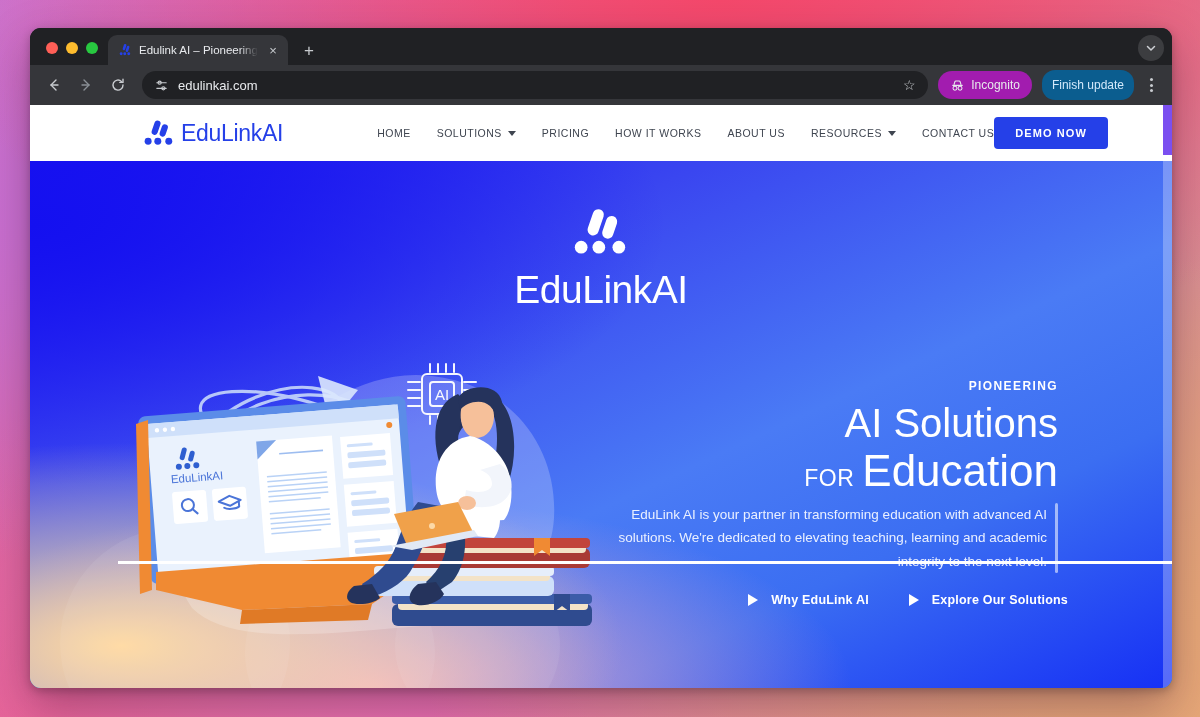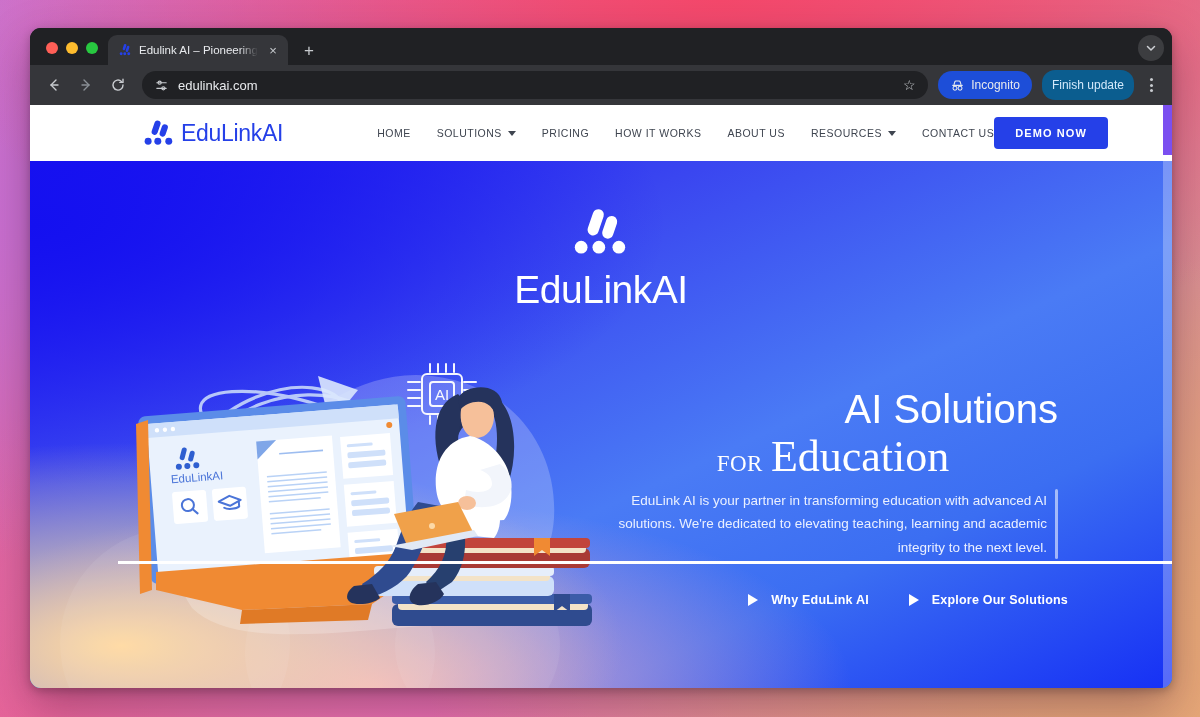--- a/index.html
+++ b/index.html
@@ -84,21 +84,21 @@
     flex: 1; height: 28px; background: #202124; border-radius: 14px;
     display: flex; align-items: center; padding: 0 6px 0 12px; margin: 0 6px;
     gap: 9px;
   }
   .omni-url { font-size: 13px; color: #e8eaed; flex: 1; }
   .star-btn {
     width: 26px; height: 26px; border-radius: 50%; color: #c8cbcf;
     display: flex; align-items: center; justify-content: center; font-size: 14px;
   }
   .incognito-chip {
-    height: 28px; border-radius: 14px; background: #1d4ed8;
+    height: 28px; border-radius: 14px; background: #a21caf;
     display: flex; align-items: center; gap: 6px; padding: 0 12px;
     font-size: 12px; color: #e8eaed; white-space: nowrap;
   }
   .update-chip {
     height: 30px; border-radius: 13px; background: #0b5d8f;
     display: flex; align-items: center; padding: 0 10px; margin-left: 6px;
     font-size: 12px; color: #d3e9fb; white-space: nowrap;
   }
   .kebab {
     width: 22px; height: 28px; display: flex; flex-direction: column;
@@ -143,21 +143,21 @@
   }
   .hero-soft-circle { position: absolute; border-radius: 50%; background: rgba(255,255,255,.07); }
 
   .hero-logo { position: absolute; left: 0; right: 0; top: 44px; text-align: center; }
   .hero-mark { width: 62px; height: 54px; margin: 0 auto; position: relative; }
   .hero-wordmark { font-size: 39px; color: #fff; letter-spacing: -.5px; margin-top: 9px; }
 
   .hero-copy { position: absolute; right: 114px; top: 218px; width: 450px; text-align: right; }
   .eyebrow { font-size: 12px; font-weight: bold; color: #fff; letter-spacing: 1.4px; }
   .h1-line1 { font-size: 40px; color: #fff; line-height: 1.12; margin-top: 8px; }
-  .h1-line2 { font-size: 44px; color: #fff; line-height: 1.12; display: flex; justify-content: center; align-items: baseline; gap: 8px; font-family: Liberation Serif, serif; }
+  .h1-line2 { font-size: 44px; color: #fff; line-height: 1.12; display: flex; justify-content: flex-end; align-items: baseline; gap: 8px; }
   .for-word { font-size: 23px; letter-spacing: .5px; }
   .hero-para-wrap { display: flex; justify-content: space-between; gap: 8px; margin-top: 8px; }
   .hero-para { font-size: 13.5px; color: #eaf0ff; line-height: 1.72; text-align: right; }
   .para-bar { width: 3px; background: rgba(255,255,255,.55); border-radius: 2px; flex: none; }
 
   .hero-rule { position: absolute; left: 88px; right: 0; top: 400px; height: 3px; background: #fff; }
   .cta-row { position: absolute; right: 104px; top: 432px; display: flex; gap: 40px; align-items: center; padding-left: 28px; }
   .cta { display: flex; align-items: center; gap: 13px; color: #fff; font-size: 12.5px; font-weight: bold; letter-spacing: .2px; white-space: nowrap; }
   .play { width: 0; height: 0; border-top: 6px solid transparent; border-bottom: 6px solid transparent; border-left: 10px solid #fff; display: block; }
 
@@ -323,20 +323,21 @@
               <circle cx="7.2" cy="25.8" r="4.1"></circle>
               <circle cx="18.6" cy="25.8" r="4.1"></circle>
               <circle cx="31.5" cy="25.8" r="4.1"></circle>
             </g>
           </svg>
         </div>
         <div class="hero-wordmark">EduLinkAI</div>
       </div>
 
       <div class="hero-copy">
+        <div class="eyebrow">PIONEERING</div>
         <div class="h1-line1">AI Solutions</div>
         <div class="h1-line2">
           <span class="for-word">FOR</span>
           <span>Education</span>
         </div>
         <div class="hero-para-wrap">
           <p class="hero-para">EduLink AI is your partner in transforming education with advanced AI solutions. We're dedicated to elevating teaching, learning and academic integrity to the next level.</p>
           <span class="para-bar"></span>
         </div>
       </div>

